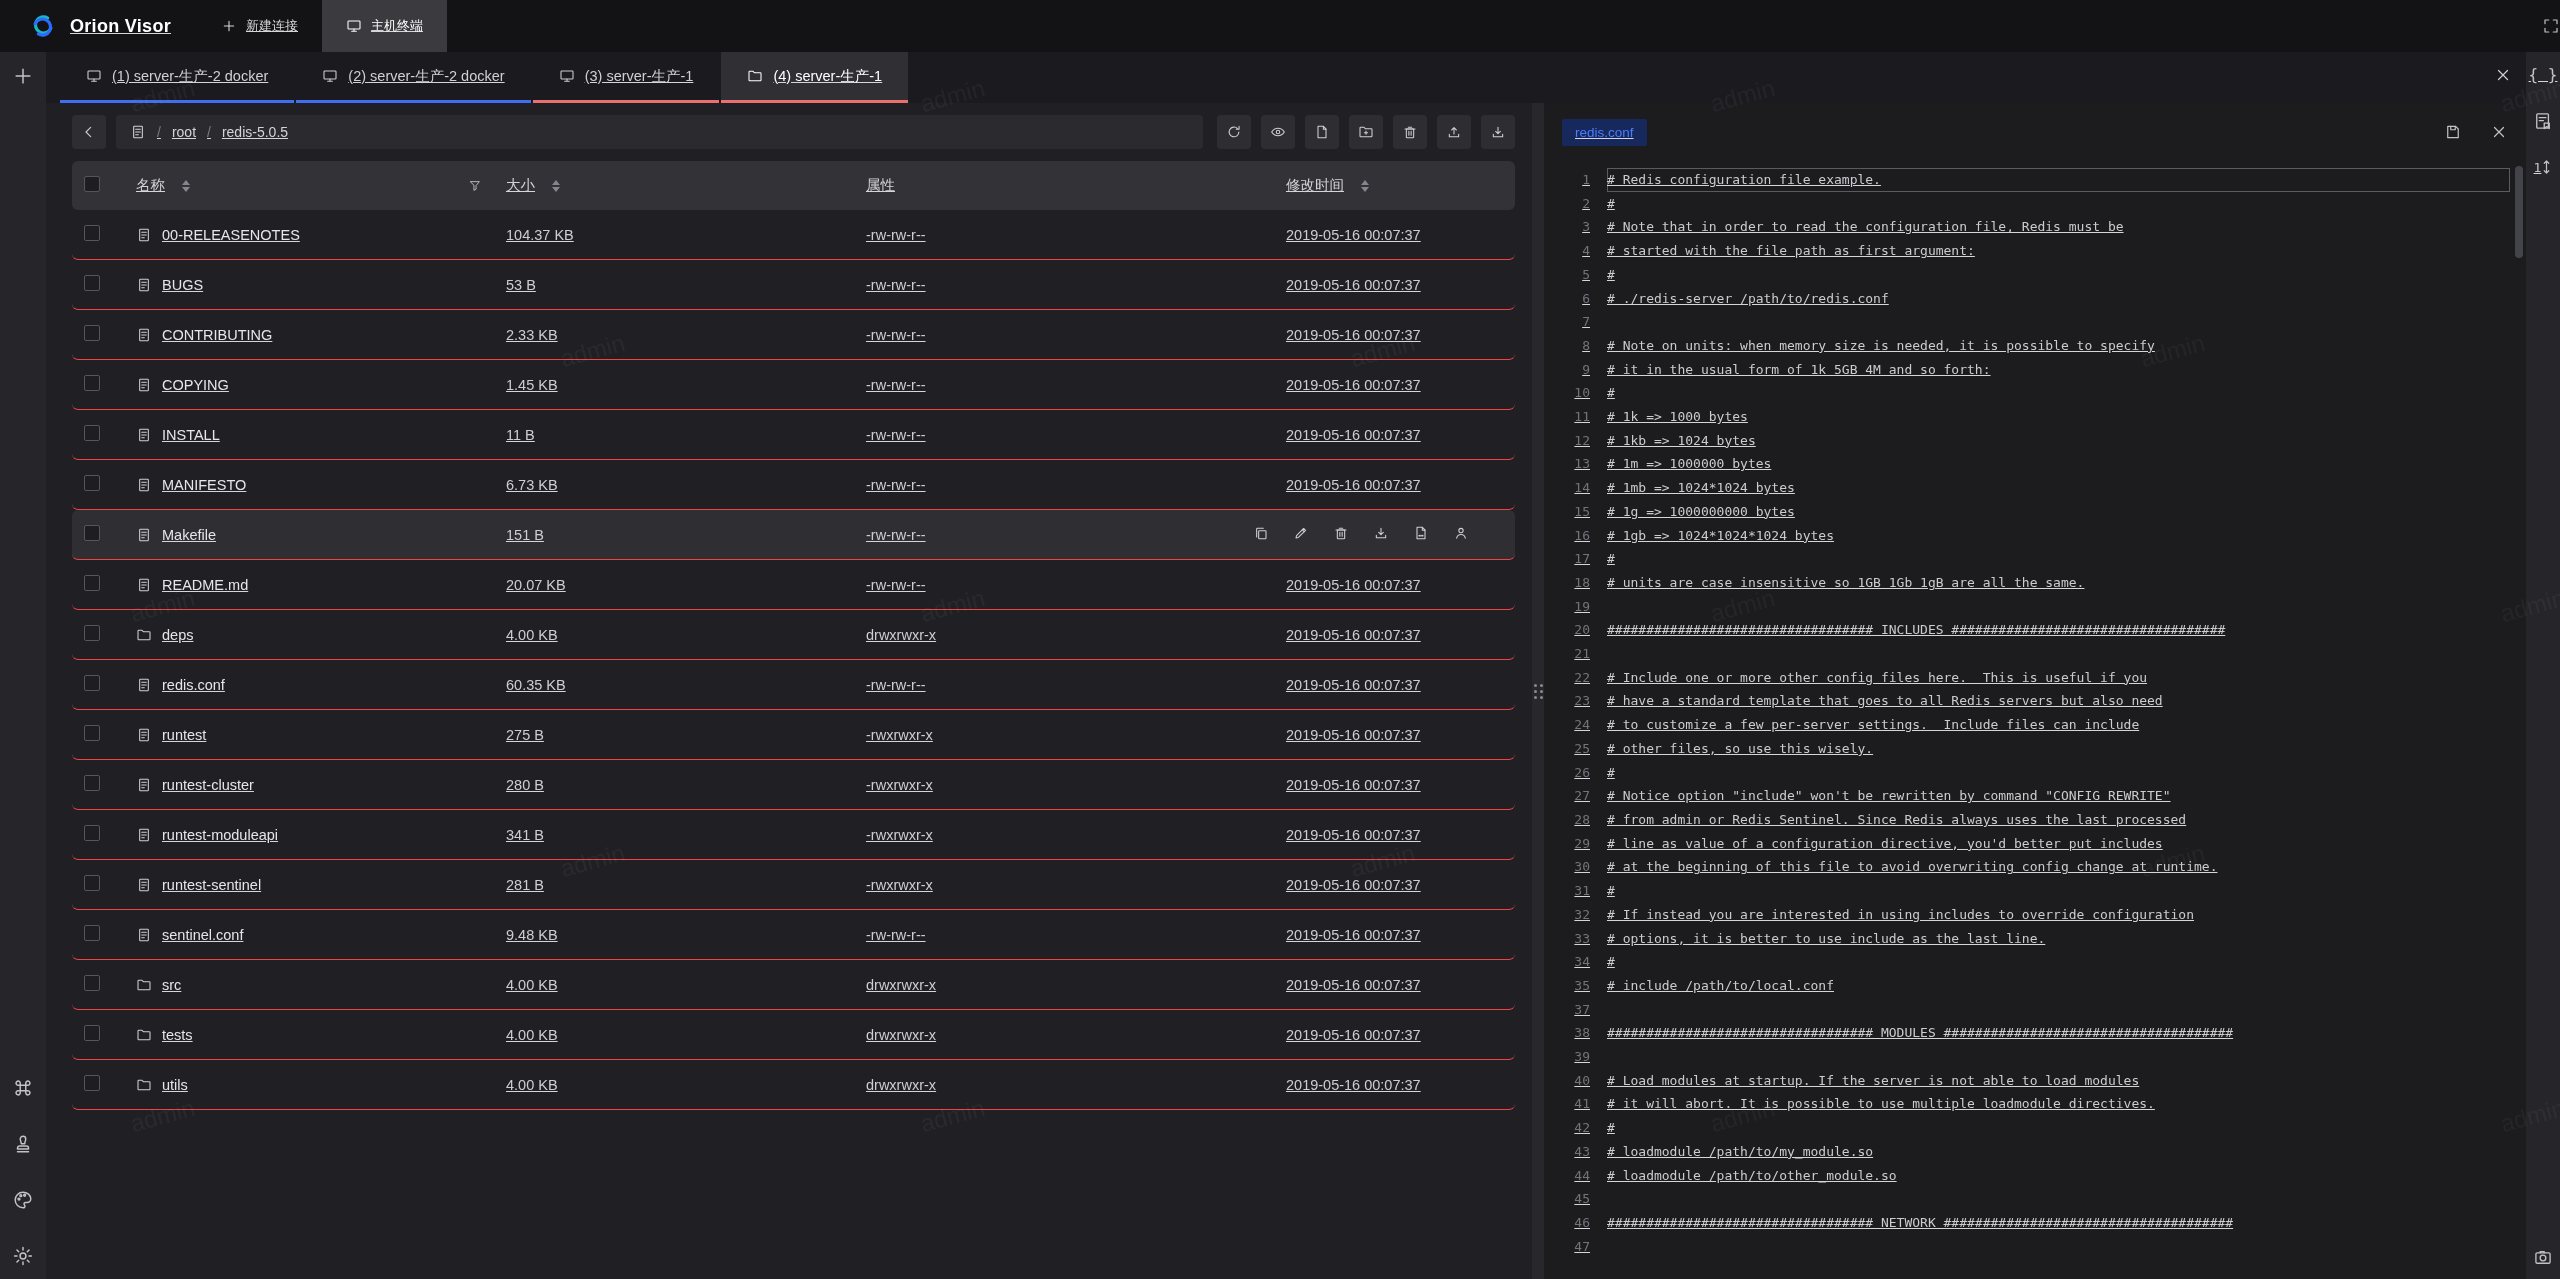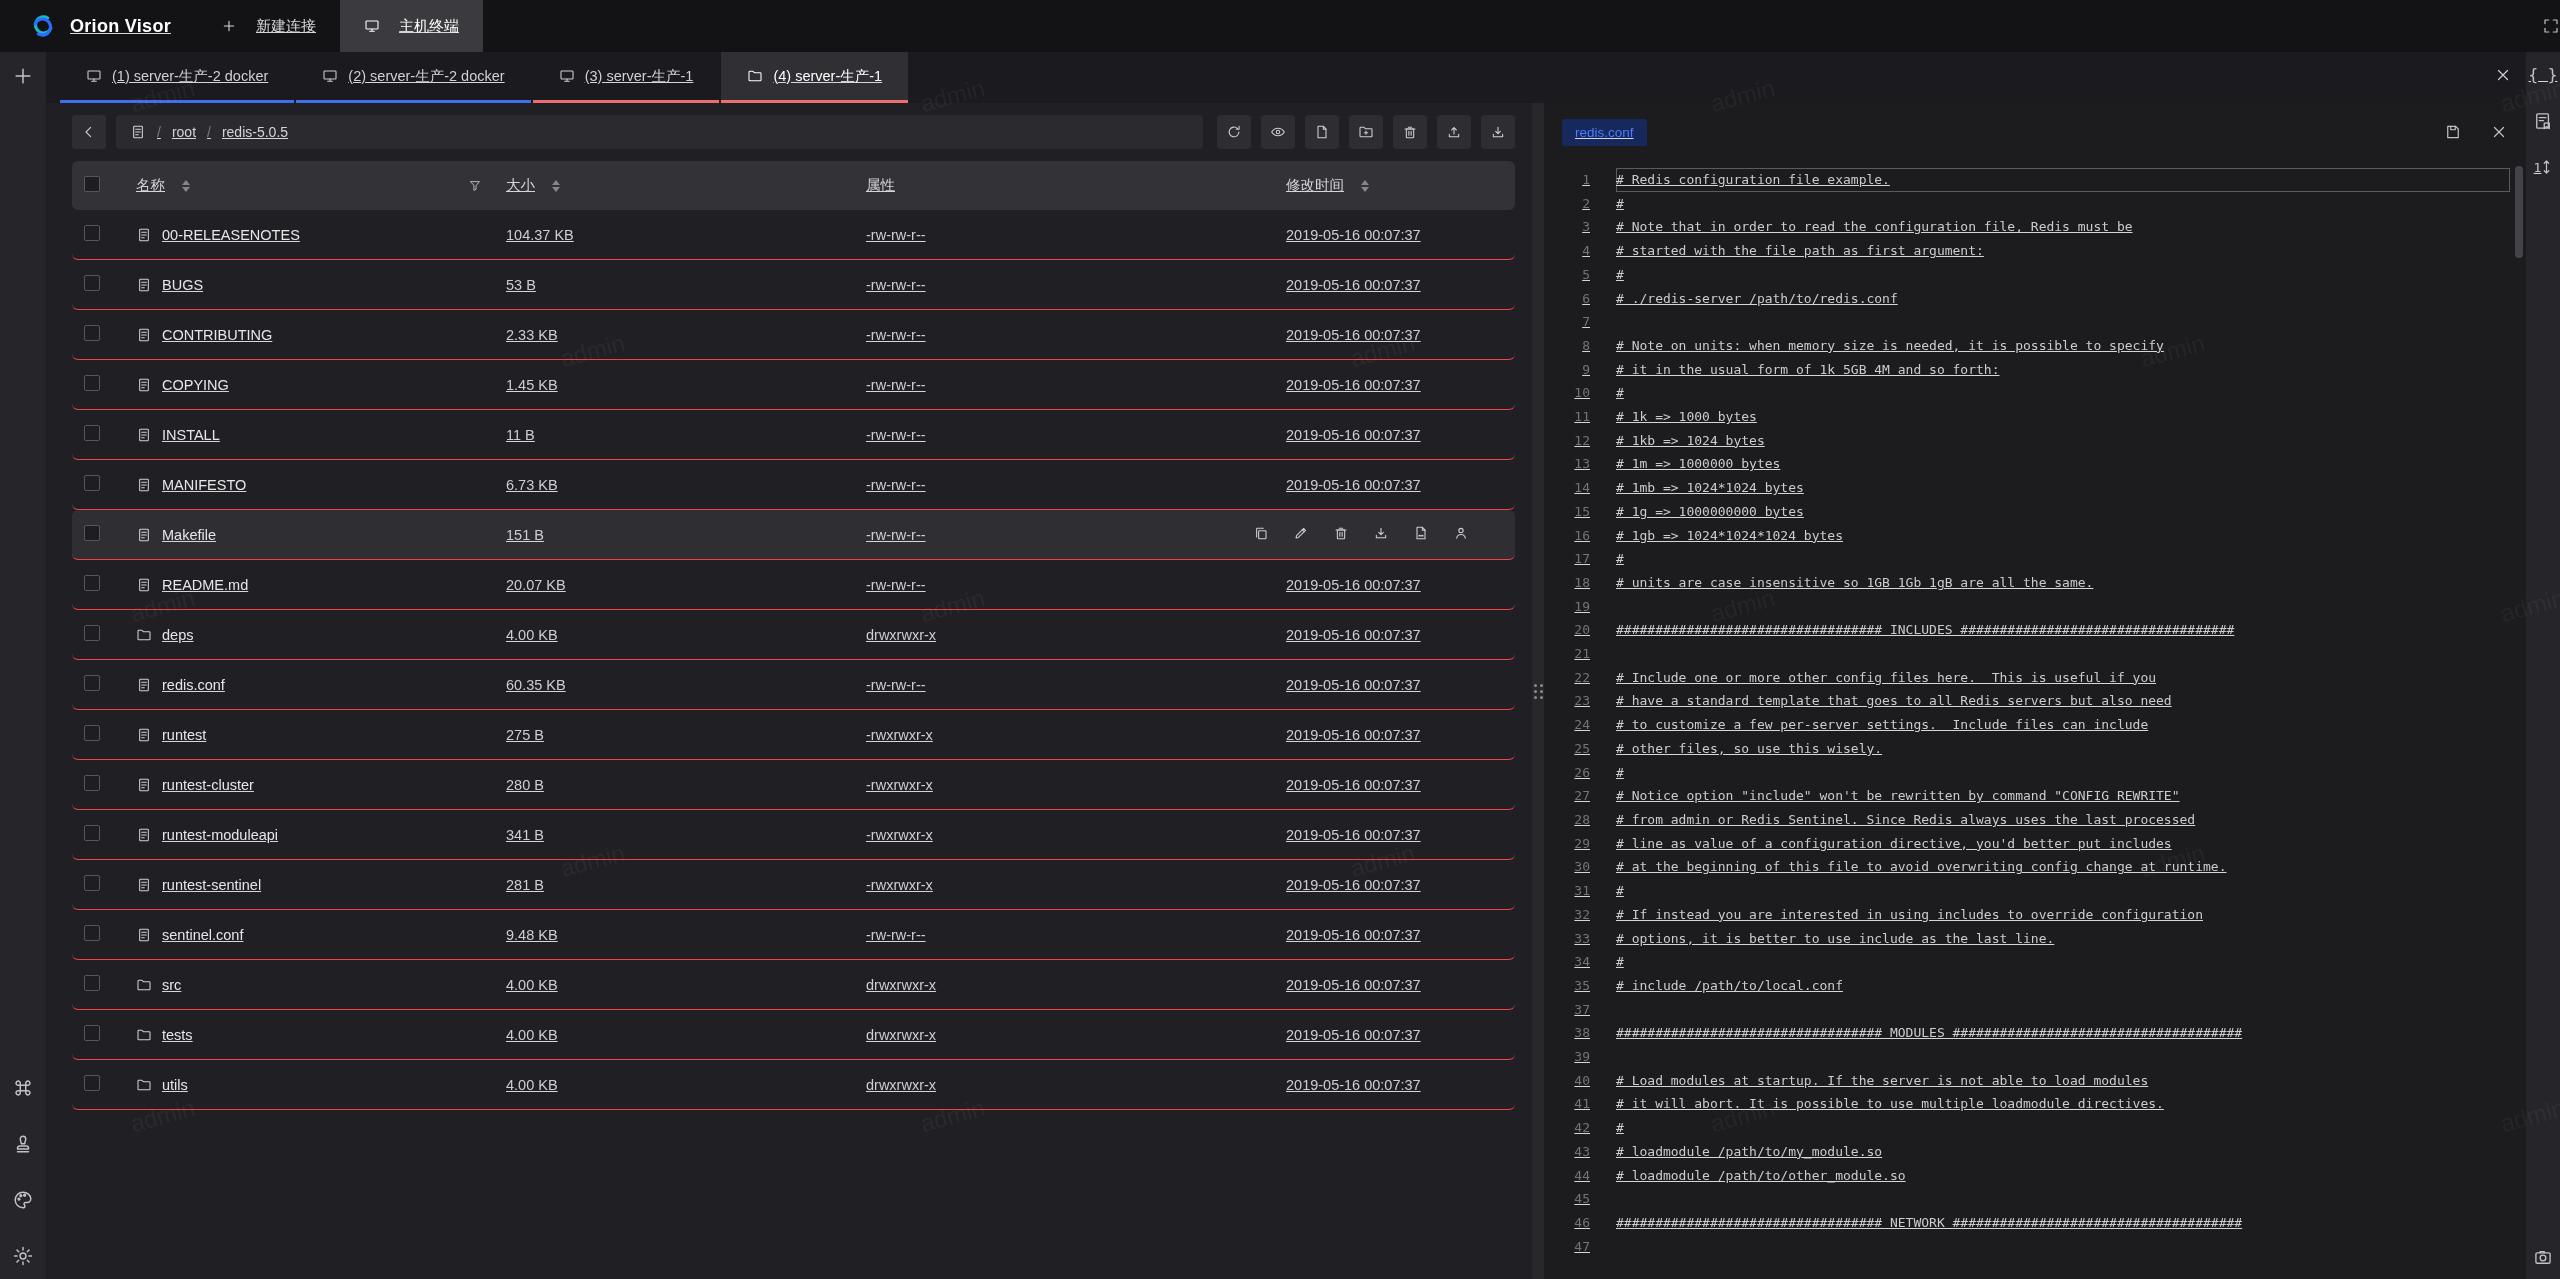--- a/index.html
+++ b/index.html
@@ -7,21 +7,21 @@
        background:#14532d;color:#d6d6da;font-family:"Liberation Sans",sans-serif;text-decoration:underline;
        -webkit-font-smoothing:antialiased;}
   svg{display:block;stroke:currentColor;fill:none;stroke-width:1.6;stroke-linecap:round;stroke-linejoin:round;}
   .ic18{width:18px;height:18px;} .ic16{width:16px;height:16px;} .ic20{width:20px;height:20px;} .ic22{width:22px;height:22px;} .ic14{width:14px;height:14px;}
 
   
   .hdr{height:52px;background:#131316;display:flex;align-items:stretch;}
   .brand{display:flex;align-items:center;gap:12px;padding:0 26px 0 28px;}
   .brand .logo{width:30px;height:30px;}
   .brand .title{font-size:18px;font-weight:bold;color:#fff;letter-spacing:.3px;}
-  .menu-item{display:flex;align-items:center;gap:19px;padding:0 24px;font-size:15px;color:#d8d8dc;cursor:pointer;}
+  .menu-item{display:flex;align-items:center;gap:9px;padding:0 24px;font-size:13px;color:#d8d8dc;cursor:pointer;}
   .menu-item.active{background:#3a3a3f;color:#fff;}
   .hdr-spacer{flex:1;}
   .hdr-btn{display:flex;align-items:center;padding:0 14px;color:#c9c9ce;}
 
   
   .body{display:flex;height:1227px;}
   .rail{background:#26262a;display:flex;flex-direction:column;align-items:center;color:#c2c2c8;}
   .rail-left{width:46px;padding:13px 0 12px;}
   .rail-right{width:34px;padding:13px 0 12px;gap:27px;}
   .rail .spacer{flex:1;}
@@ -82,21 +82,21 @@
 
   
   .editor{flex:1;background:#1c1c1f;display:flex;flex-direction:column;min-width:0;}
   .editor-hdr{height:58px;display:flex;align-items:center;padding:0 18px;gap:28px;flex:0 0 58px;}
   .file-badge{background:#16285c;color:#4c7dfc;font-size:13.5px;padding:6px 13px;border-radius:2px;cursor:pointer;}
   .ed-actions{margin-left:auto;display:flex;gap:28px;color:#c8c8cc;}
   .editor-body{flex:1;position:relative;overflow:hidden;padding-top:7px;
                font-family:"DejaVu Sans Mono",monospace;font-size:13px;line-height:23.7px;}
   .code-line{display:flex;white-space:pre;}
   .ln{flex:0 0 46px;text-align:right;color:#73737c;}
-  .lt{flex:1;margin-left:26px;margin-right:16px;color:#cbcbd0;min-width:0;overflow:hidden;}
+  .lt{flex:1;margin-left:17px;margin-right:16px;color:#cbcbd0;min-width:0;overflow:hidden;}
   .code-line.active-line .lt{box-shadow:inset 0 0 0 1px #5a5a64;}
   .ed-scroll{position:absolute;top:5px;right:3px;width:8px;height:92px;background:#4e4e55;border-radius:4px;opacity:.8;}
 
   
   .wm{position:absolute;inset:0;pointer-events:none;z-index:40;overflow:hidden;}
   .wm span{position:absolute;font-size:24px;color:rgba(195,200,210,0.055);transform:rotate(-15deg);}
 
   button{font-family:inherit;}
 </style>
 </head>

